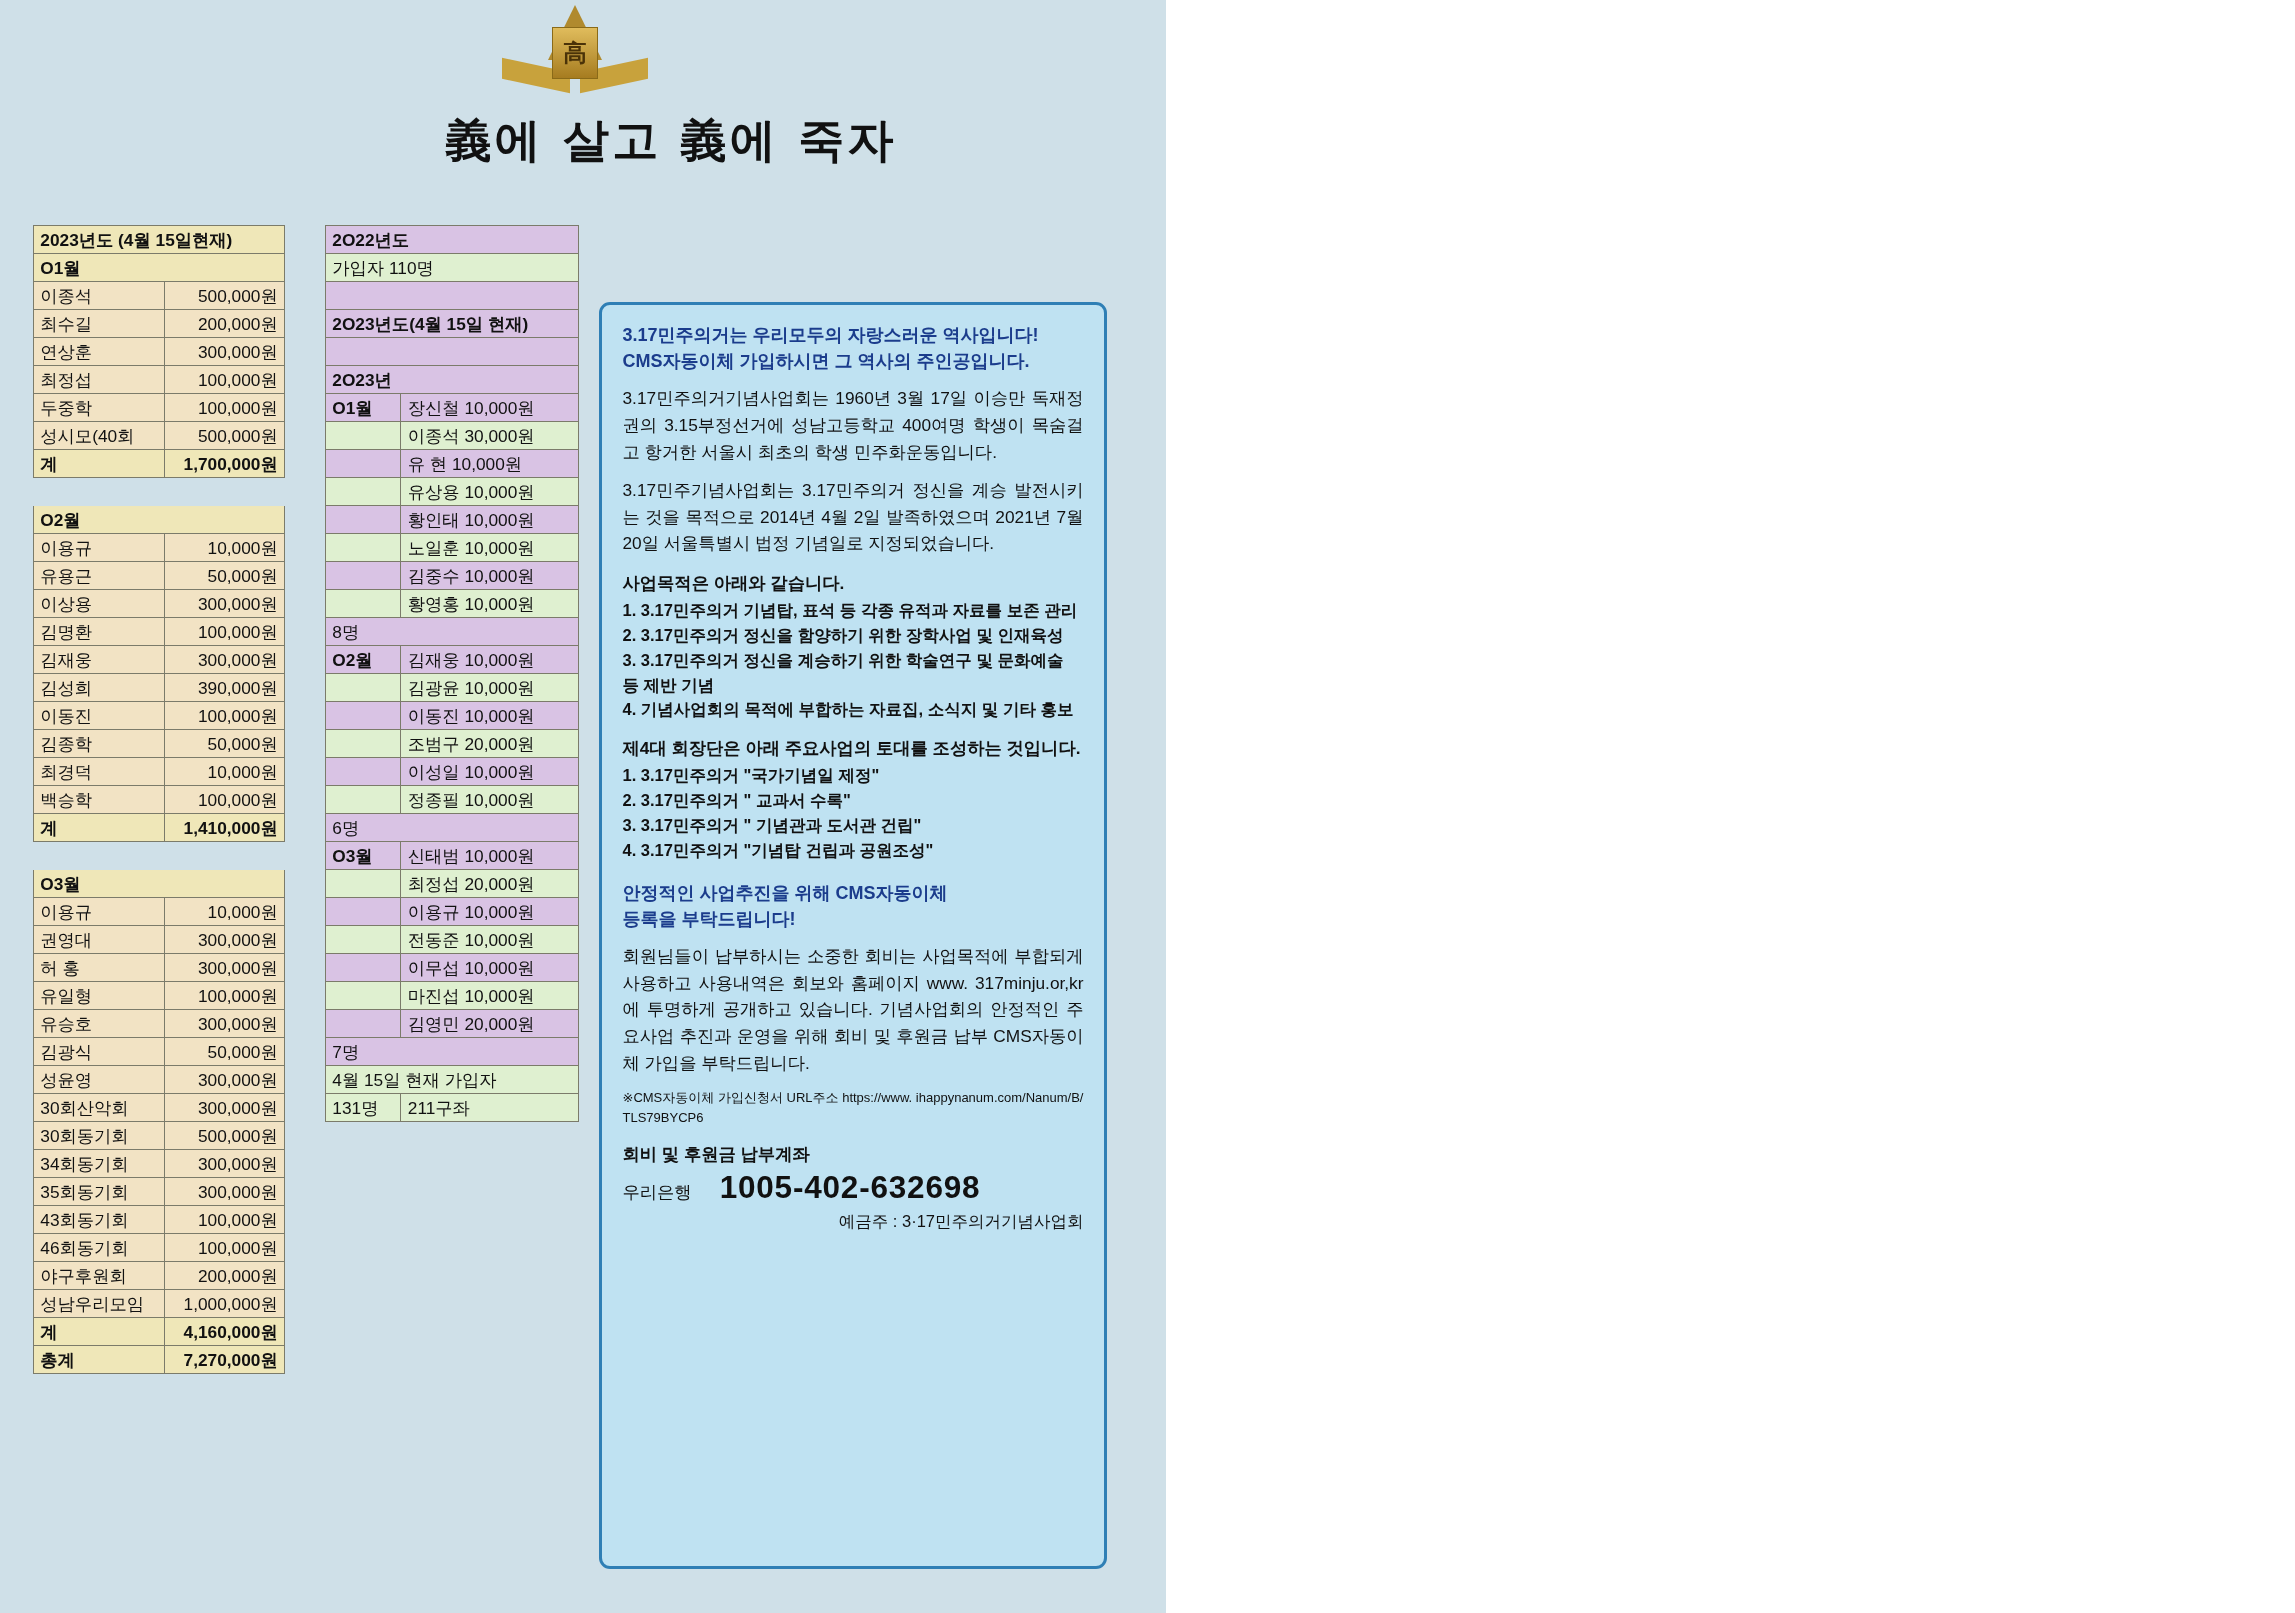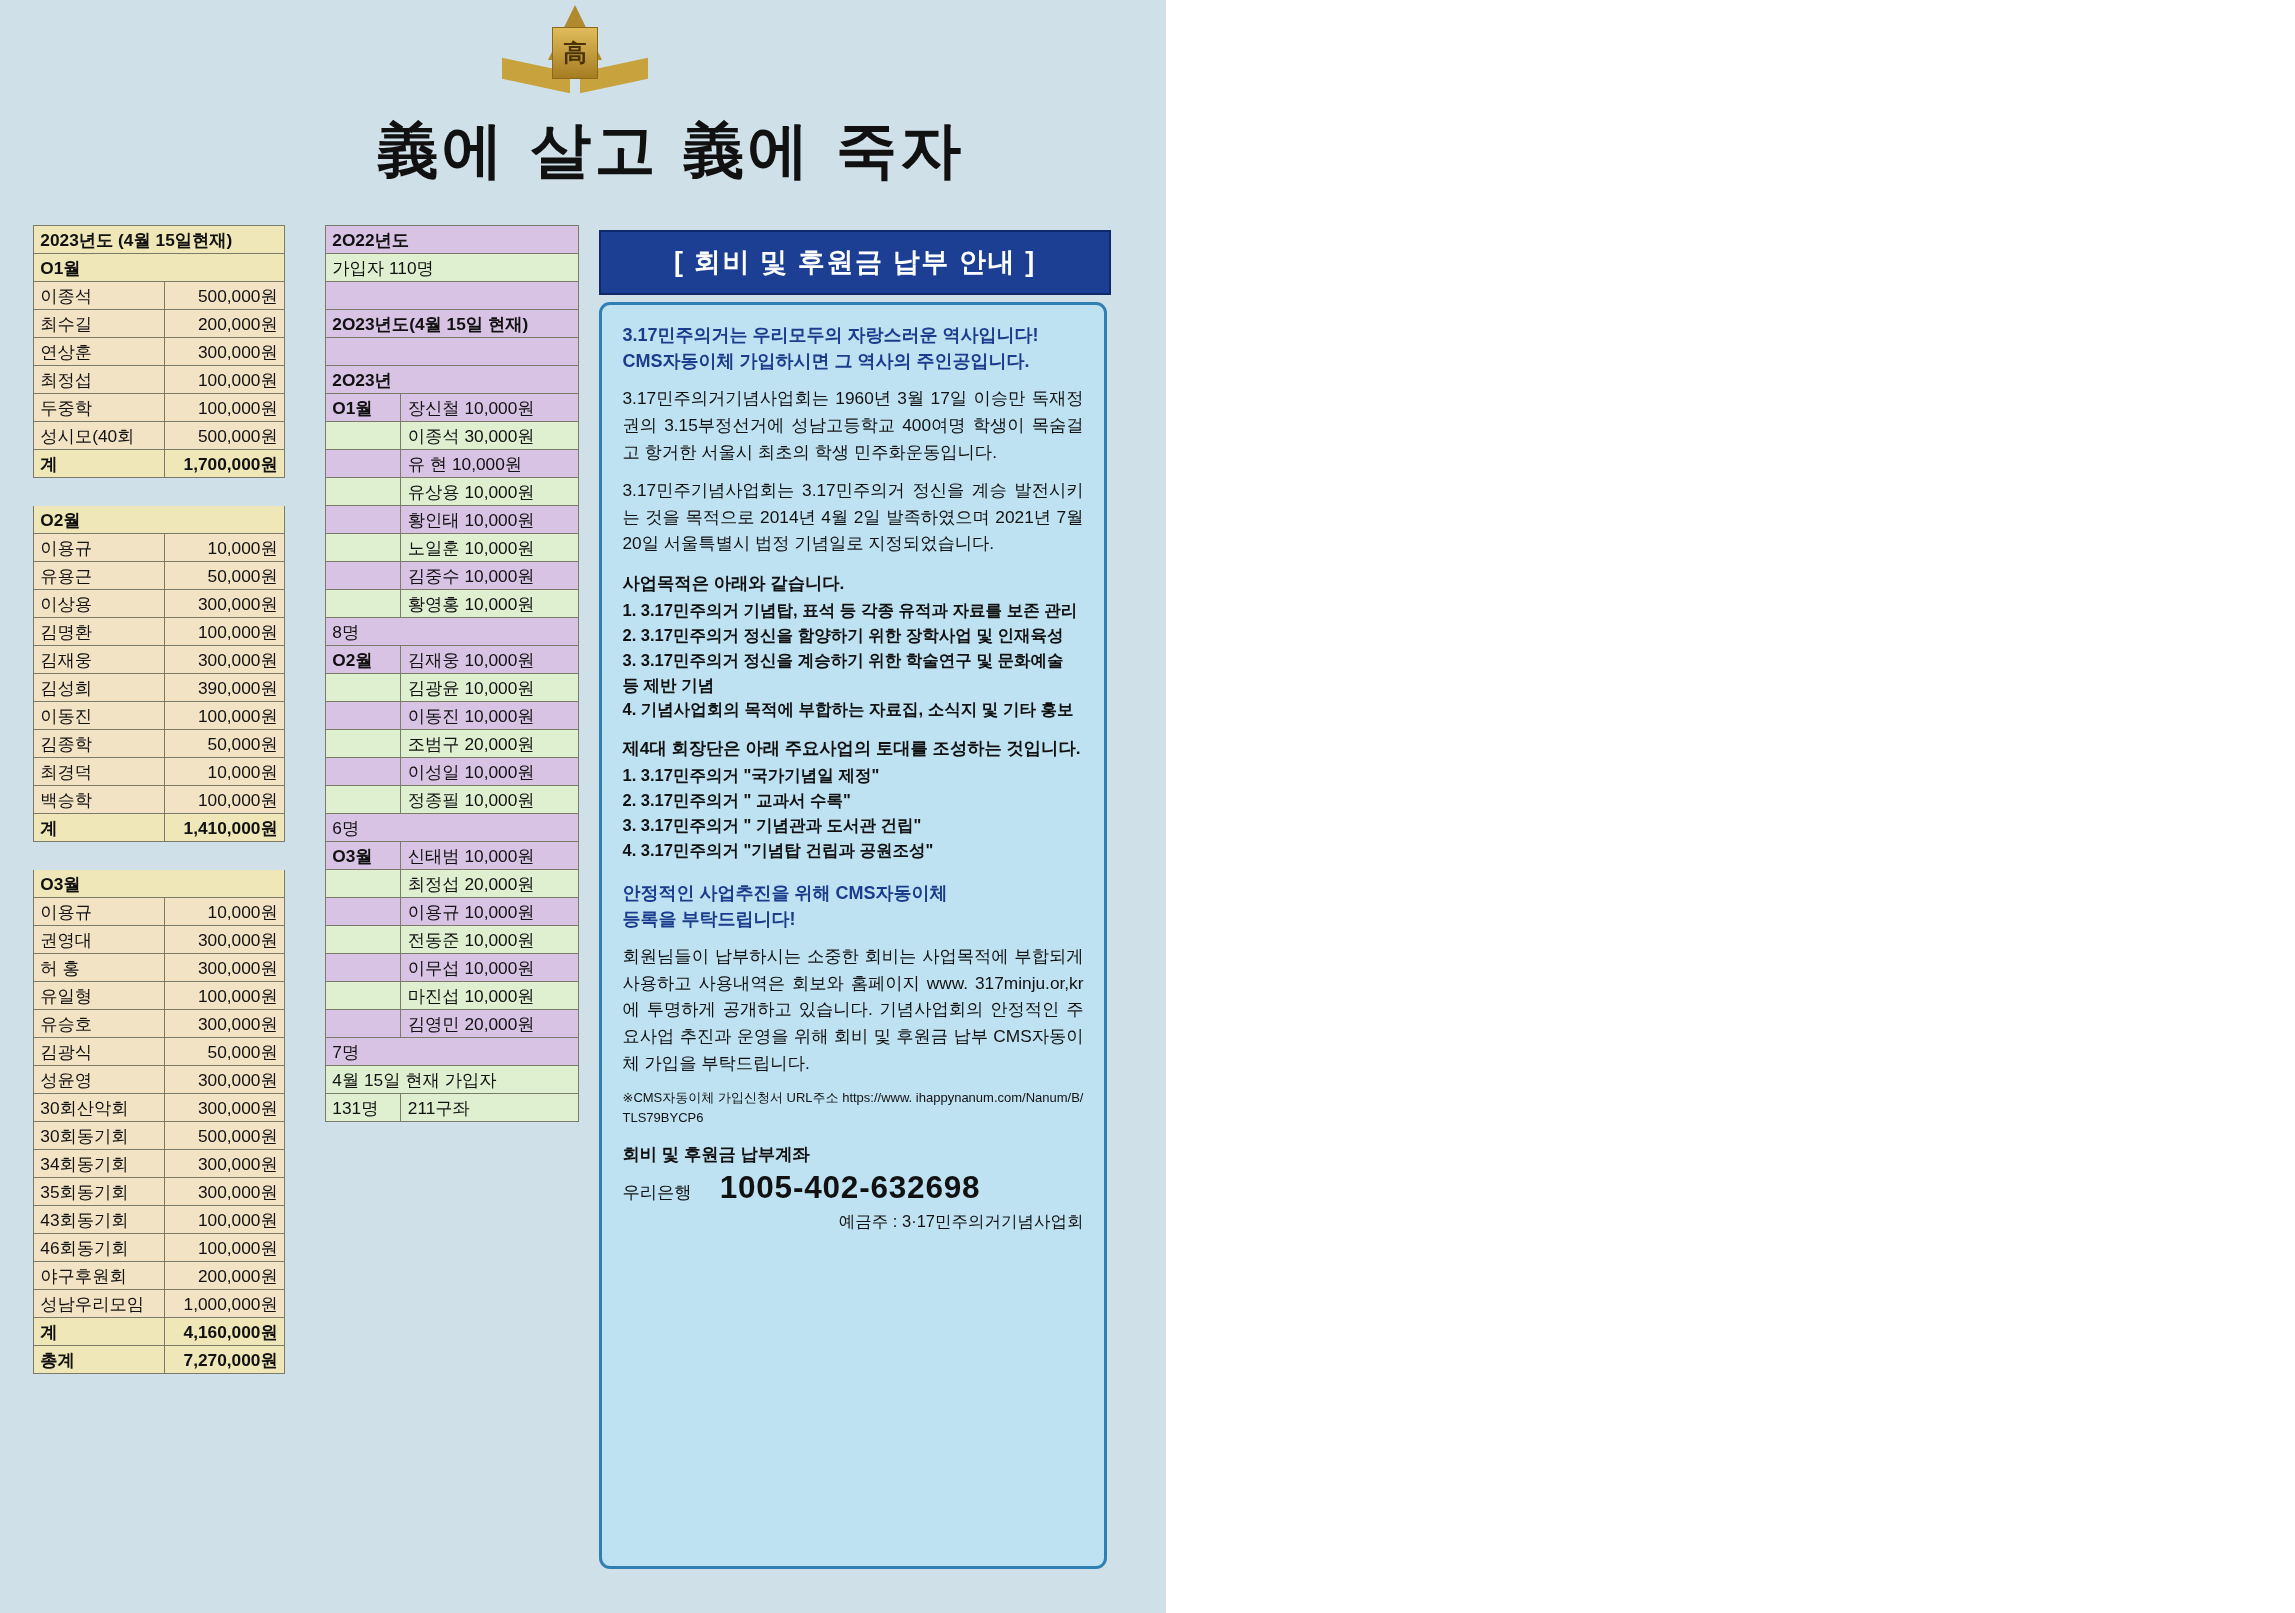--- a/index.html
+++ b/index.html
@@ -21,21 +21,21 @@
   .crest .wing-r{right:-1.6px;transform:skewY(-12deg);}
   .crest .emblem{
      position:absolute;left:50%;top:27px;transform:translateX(-50%);
      width:44px;height:50px;background:linear-gradient(#e0bc5c,#a67c20);
      color:#4a3208;font-size:23.6px;font-weight:bold;text-align:center;line-height:50px;
      border:1.6px solid #8a6a18;
   }
   .slogan{
      position:absolute;left:0;top:110px;width:1342px;text-align:center;
      font-family:"DejaVu Serif","Liberation Serif",serif;
-     font-size:61px;font-weight:bold;color:#111;letter-spacing:3.2px;
+     font-size:46px;font-weight:bold;color:#111;letter-spacing:3.2px;
   }
   
   .caption{position:absolute;font-size:14px;font-weight:bold;color:#111;margin-top:40px;}
   
   .tbl{position:absolute;border-collapse:collapse;}
   .tbl td{
      border:0.8px solid #7b7b6a;height:27px;font-size:17.3px;color:#111;padding:0 6.3px;
      white-space:nowrap;
   }
   .t-left{text-align:left;}
@@ -378,23 +378,20 @@
             <td class="m-green t-left" colspan="2">4월 15일 현재 가입자</td>
           </tr>
           <tr>
             <td class="m-green t-center">131명</td>
             <td class="m-green t-center">211구좌</td>
           </tr>
         </tbody>
     </table>
 
     <div class="panel">
-      <div class="panel-title">
-        <span>[ 회비 및 후원금 납부 안내 ]</span>
-      </div>
       <div class="panel-body">
         <div class="hl">3.17민주의거는 우리모두의 자랑스러운 역사입니다!</div>
         <div class="hl">CMS자동이체 가입하시면 그 역사의 주인공입니다.</div>
 
         <p class="p">3.17민주의거기념사업회는 1960년 3월 17일 이승만 독재정권의 3.15부정선거에 성남고등학교 400여명 학생이 목숨걸고 항거한 서울시 최초의 학생 민주화운동입니다.</p>
         <p class="p">3.17민주기념사업회는 3.17민주의거 정신을 계승 발전시키는 것을 목적으로 2014년 4월 2일  발족하였으며 2021년 7월 20일 서울특별시 법정 기념일로 지정되었습니다.</p>
 
         <div class="sub">사업목적은 아래와 같습니다.</div>
         <ol class="lst" id="purpose-list">
             <li>1. 3.17민주의거 기념탑, 표석 등 각종 유적과 자료를 보존 관리</li>

